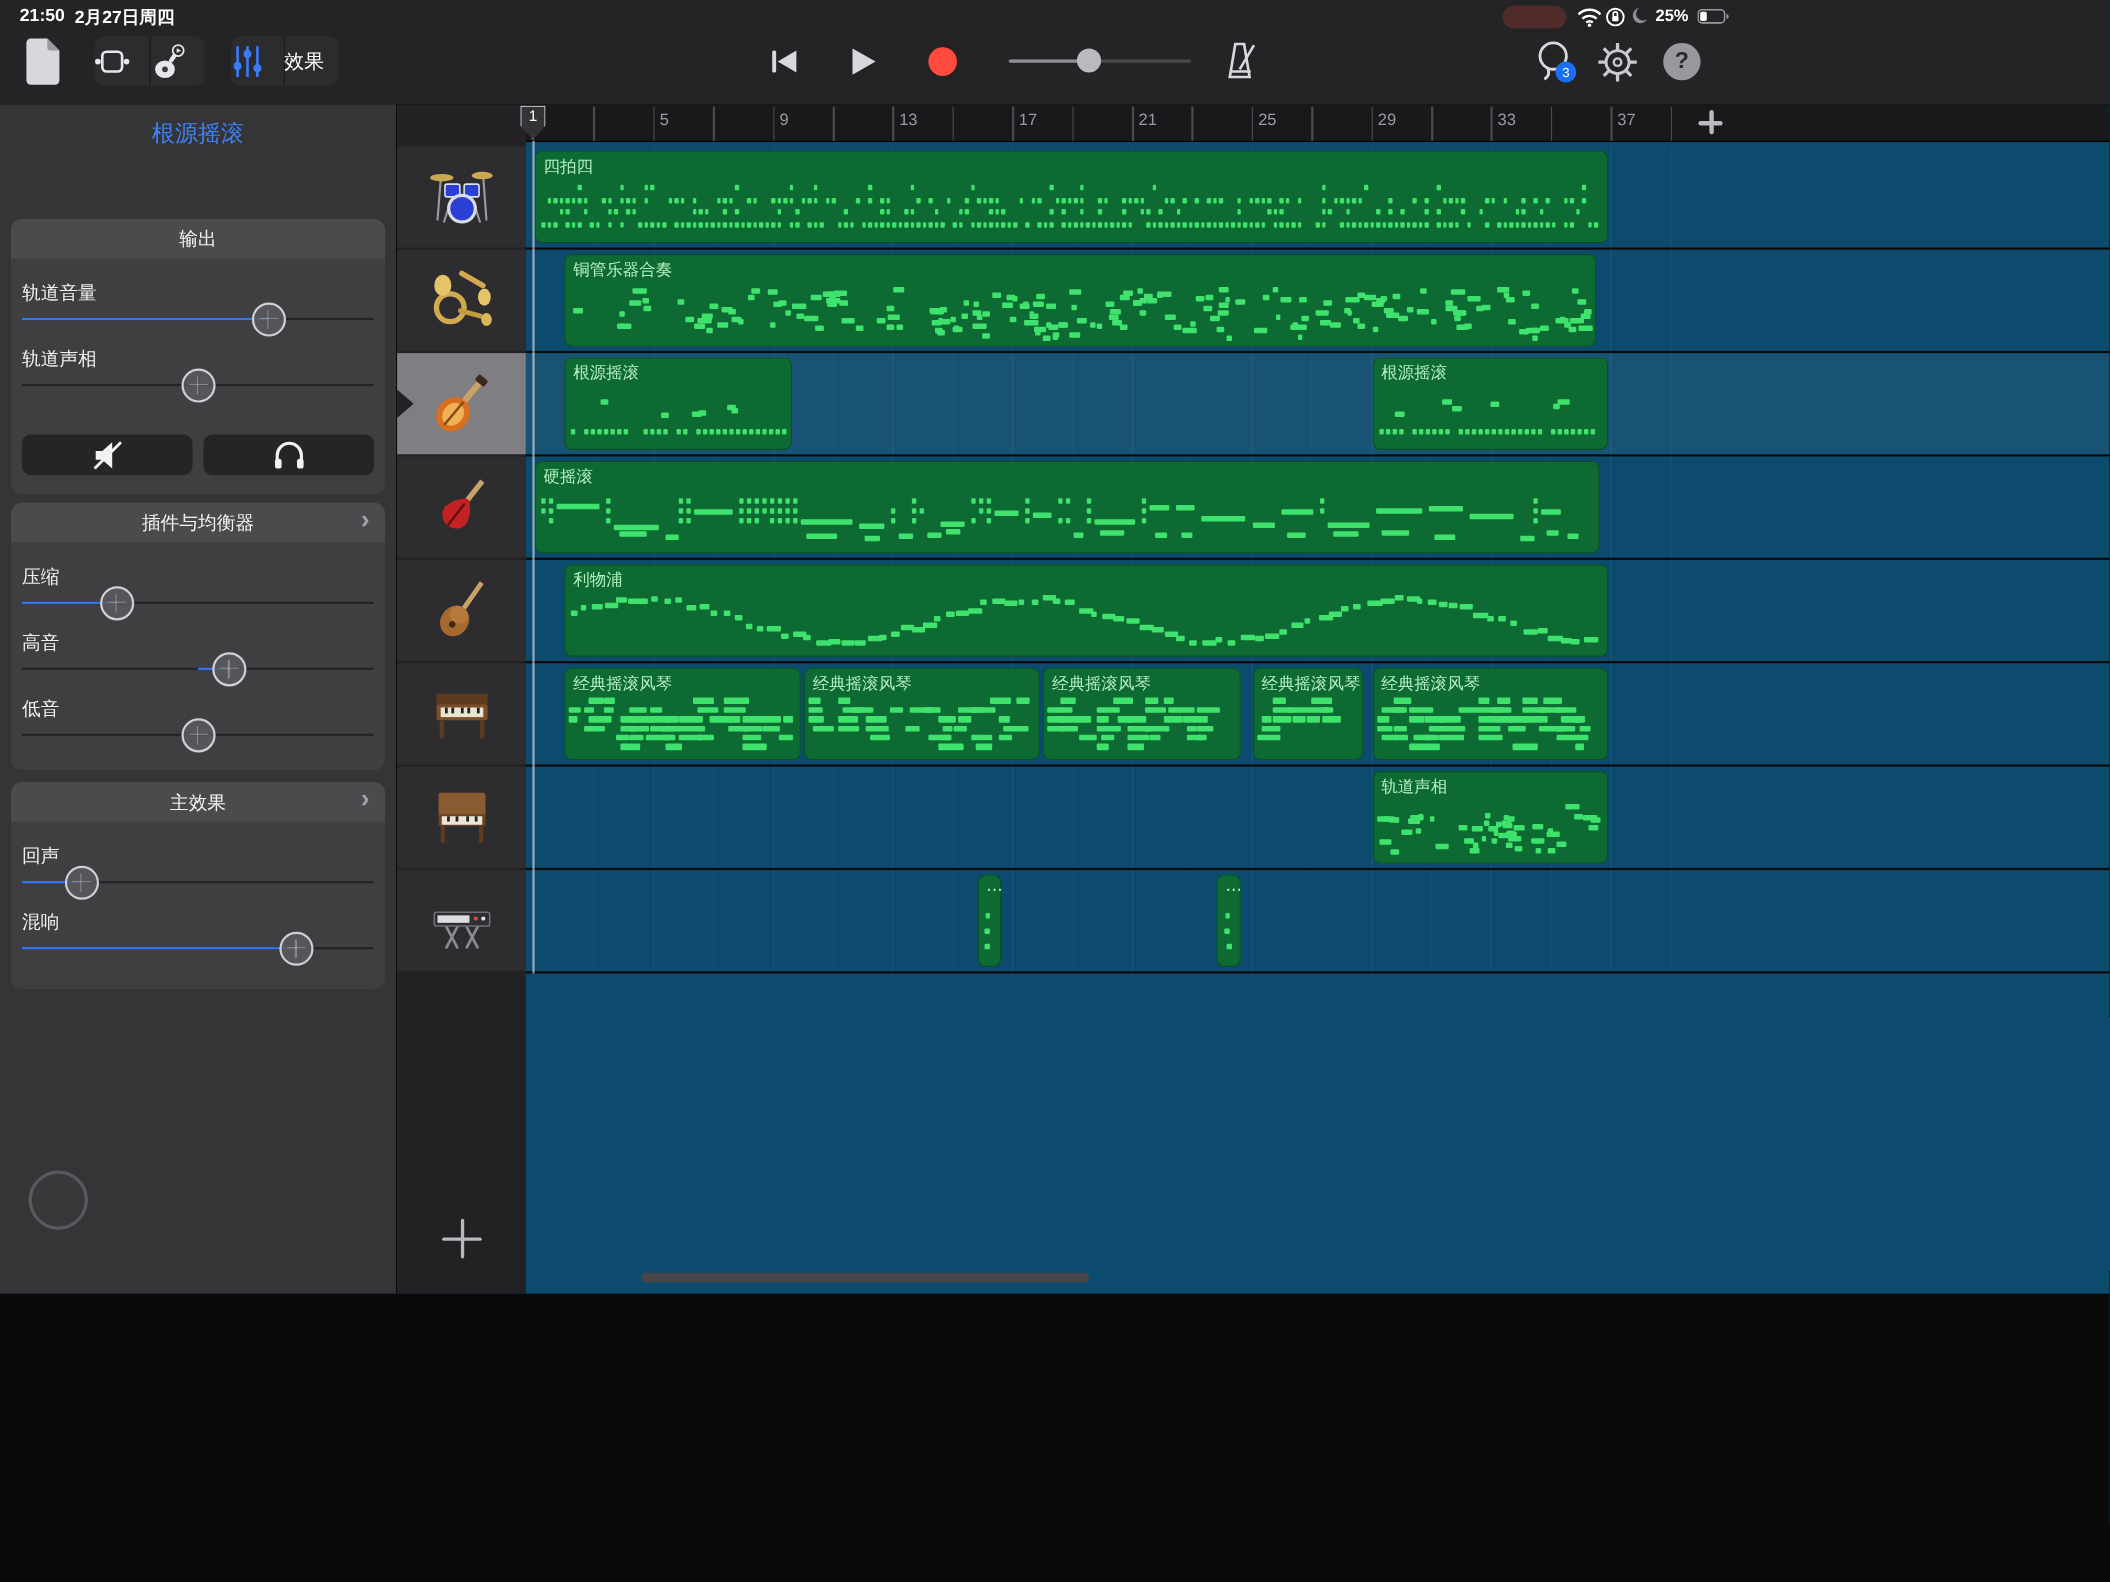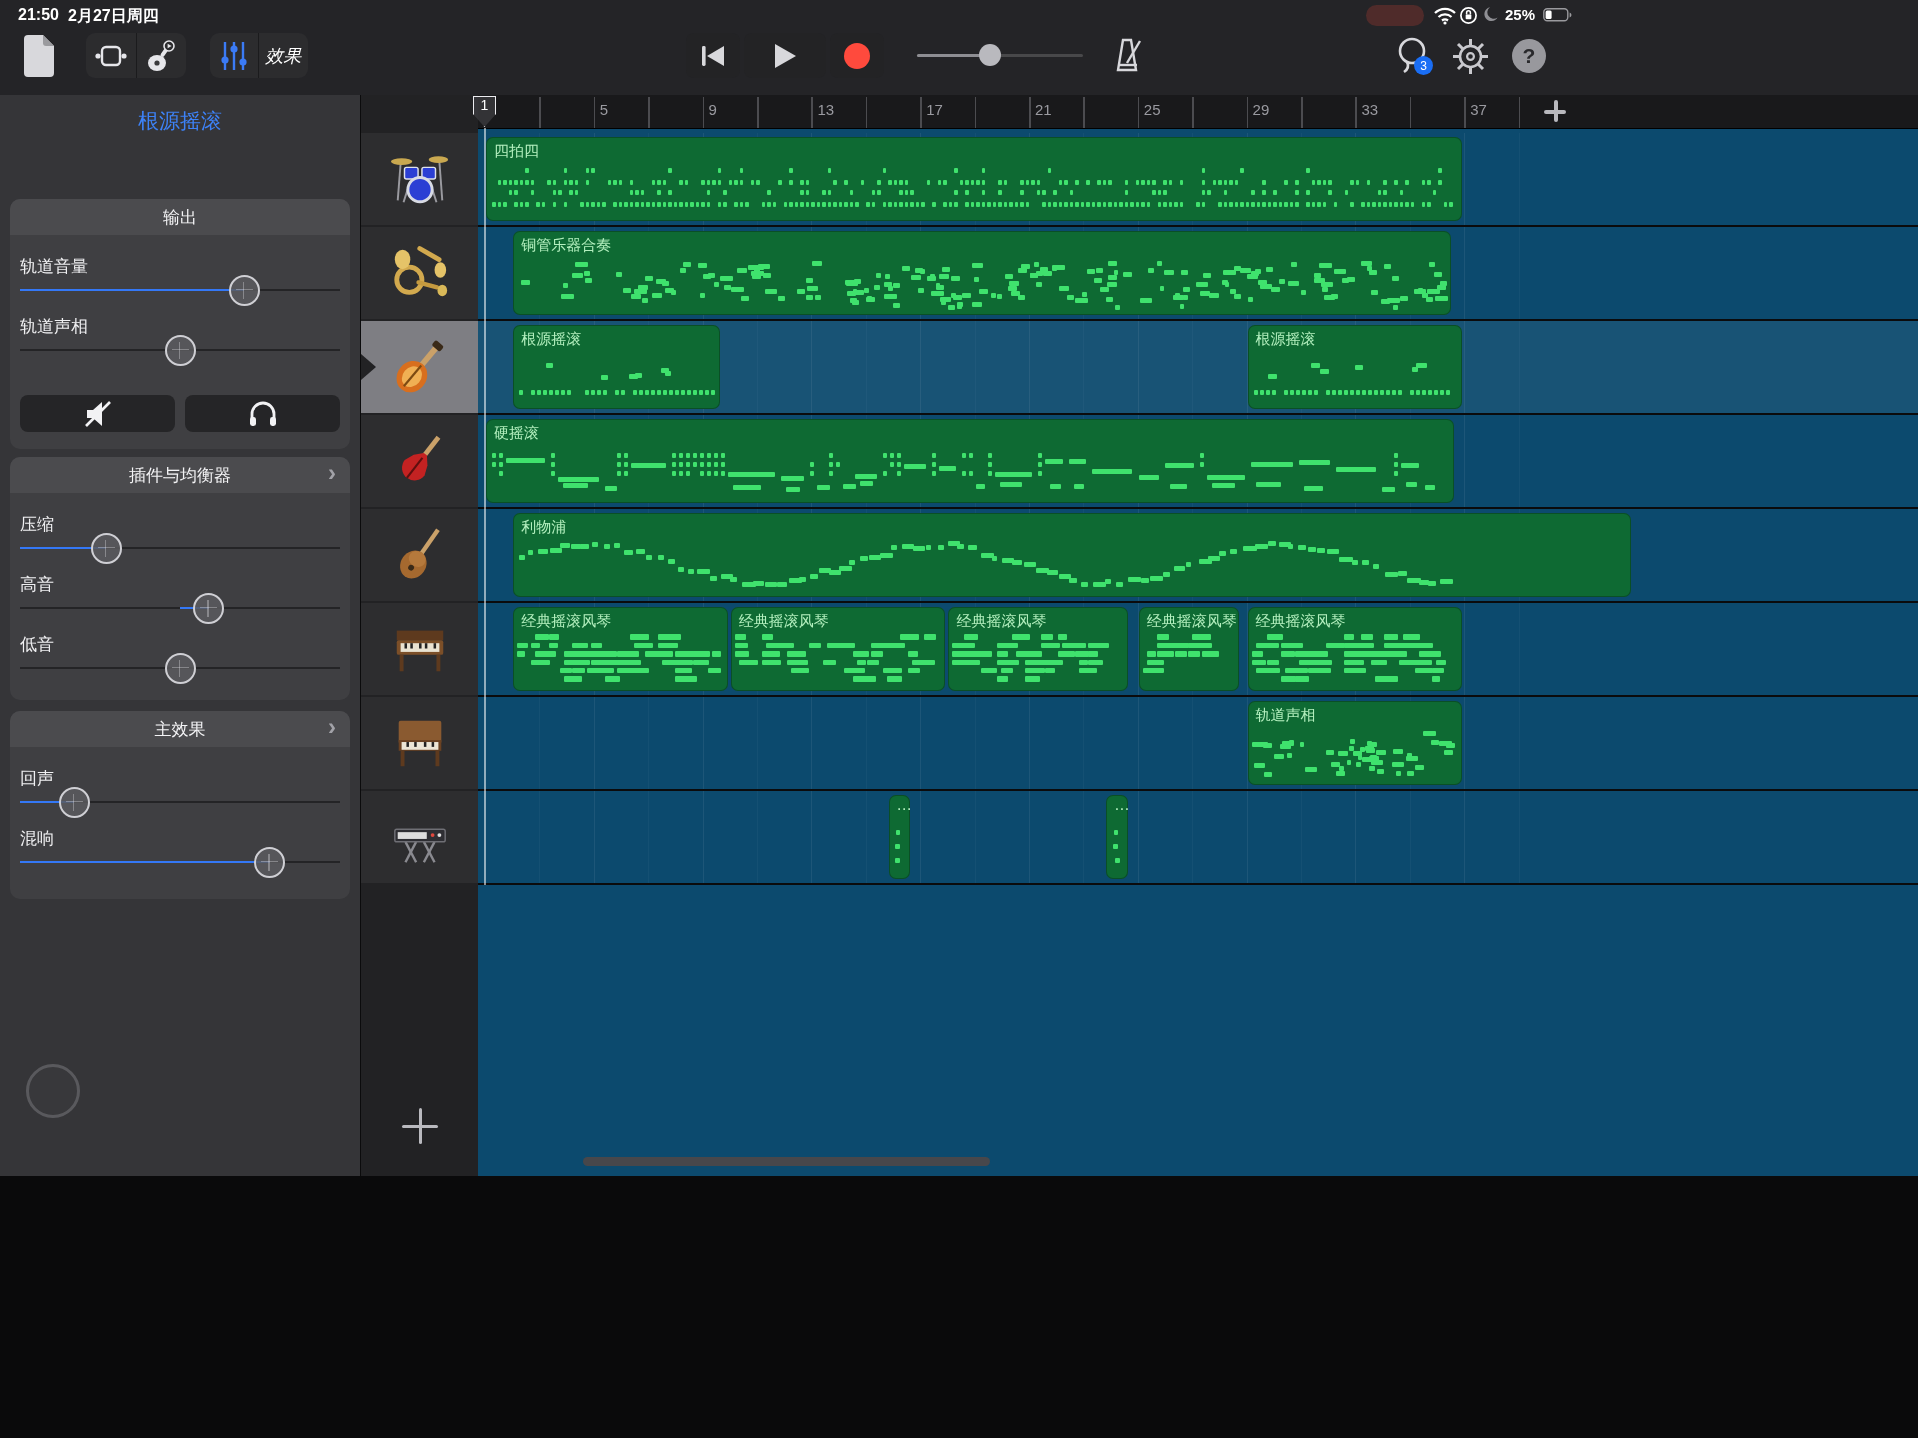--- a/index.html
+++ b/index.html
@@ -4,21 +4,21 @@
 <style>
   html,body{margin:0;padding:0;background:#000;}
   #app{position:relative;width:1918px;height:1438px;background:#0c4a6e;overflow:hidden;
        font-family:"Liberation Sans","DejaVu Sans",sans-serif;color:#f2f2f4;}
   .abs{position:absolute;}
   
   #topbar{left:0;top:0;width:1918px;height:95px;background:#242427;border-bottom:1px solid #060607;}
   .status-text{top:6px;font-size:16px;font-weight:bold;color:#fff;}
   #rec-pill{left:1366px;top:5px;width:58px;height:21px;border-radius:11px;background:rgba(150,55,48,.38);}
   .seg-group{top:33px;height:45px;background:#2c2c2e;border-radius:9px;display:flex;overflow:hidden;}
-  .seg{height:45px;display:flex;align-items:center;justify-content:center;font-style:italic;}
+  .seg{height:45px;display:flex;align-items:center;justify-content:flex-start;}
   .seg+.seg{border-left:1px solid #1b1b1d;}
   .tbtn{top:33px;height:45px;background:#232325;border-radius:8px;display:flex;align-items:center;justify-content:center;}
   .effects-label{font-size:18px;color:#fff;}
   #vol-track{left:917px;top:54px;width:166px;height:3px;border-radius:2px;background:#48484a;}
   #vol-fill{left:917px;top:54px;height:3px;border-radius:2px;background:#8e8e93;}
   #vol-thumb{top:44px;width:22px;height:22px;border-radius:50%;background:#b9b9be;}
   #loop-badge{left:1414px;top:56px;width:19px;height:19px;border-radius:50%;background:#1a6ef5;
       font-size:12px;color:#fff;display:flex;align-items:center;justify-content:center;}
   #help-btn{left:1512px;top:39px;width:34px;height:34px;border-radius:50%;background:#98989d;
       color:#29292c;font-size:21px;font-weight:bold;display:flex;align-items:center;justify-content:center;}
@@ -1176,21 +1176,21 @@
             <div class="note" style="left: 908.068px; top: 10.08px; width: 4px; height: 5px; background: rgb(63, 226, 109);"></div>
             <div class="note" style="left: 908.068px; top: 19.04px; width: 4px; height: 5px; background: rgb(63, 226, 109);"></div>
             <div class="note" style="left: 908.068px; top: 28px; width: 4px; height: 5px; background: rgb(63, 226, 109);"></div>
             <div class="note" style="left: 915.068px; top: 20.2884px; width: 18.3143px; height: 5px; background: rgb(63, 226, 109);"></div>
             <div class="note" style="left: 920.068px; top: 39.4493px; width: 10.9886px; height: 5px; background: rgb(63, 226, 109);"></div>
             <div class="note" style="left: 939.382px; top: 42.1328px; width: 9.40835px; height: 5px; background: rgb(63, 226, 109);"></div>
           </div>
         </div>
       </div>
       <div class="row abs" style="top: 376px;">
-        <div class="region abs" style="left: 35.2px; top: 4px; width: 1118px; height: 84px; background: rgb(14, 106, 51);">
+        <div class="region abs" style="left: 35.2px; top: 4px; width: 949px; height: 84px; background: rgb(14, 106, 51);">
           <div class="region-label">利物浦</div>
           <div style="position: absolute; left: 0px; top: 24px; width: 100%; height: 56px;">
             <div class="note" style="left: 6px; top: 17.6126px; width: 5.63532px; height: 5px; background: rgb(63, 226, 109);"></div>
             <div class="note" style="left: 15.1927px; top: 12.9383px; width: 5.06096px; height: 5px; background: rgb(63, 226, 109);"></div>
             <div class="note" style="left: 24.5575px; top: 12.0761px; width: 10.0245px; height: 5px; background: rgb(63, 226, 109);"></div>
             <div class="note" style="left: 37.0399px; top: 10.8107px; width: 11.8341px; height: 5px; background: rgb(63, 226, 109);"></div>
             <div class="note" style="left: 47.205px; top: 6.23882px; width: 10.0465px; height: 5px; background: rgb(63, 226, 109);"></div>
             <div class="note" style="left: 57.666px; top: 7.26248px; width: 10.5395px; height: 5px; background: rgb(63, 226, 109);"></div>
             <div class="note" style="left: 67.1567px; top: 7.06329px; width: 8.90993px; height: 5px; background: rgb(63, 226, 109);"></div>
             <div class="note" style="left: 78.7799px; top: 5.39134px; width: 5.92958px; height: 5px; background: rgb(63, 226, 109);"></div>

